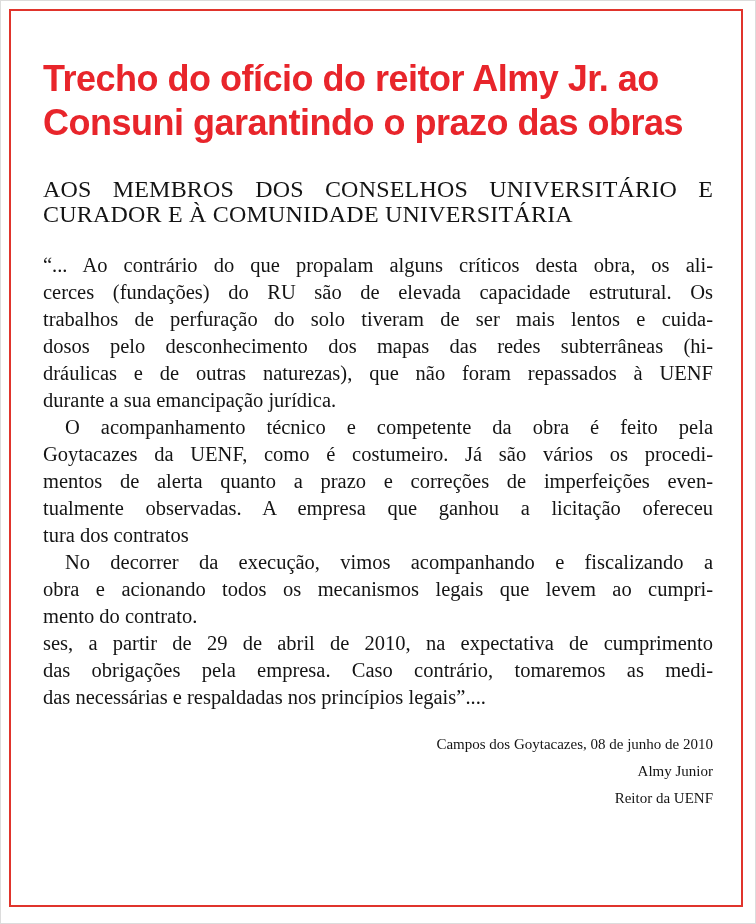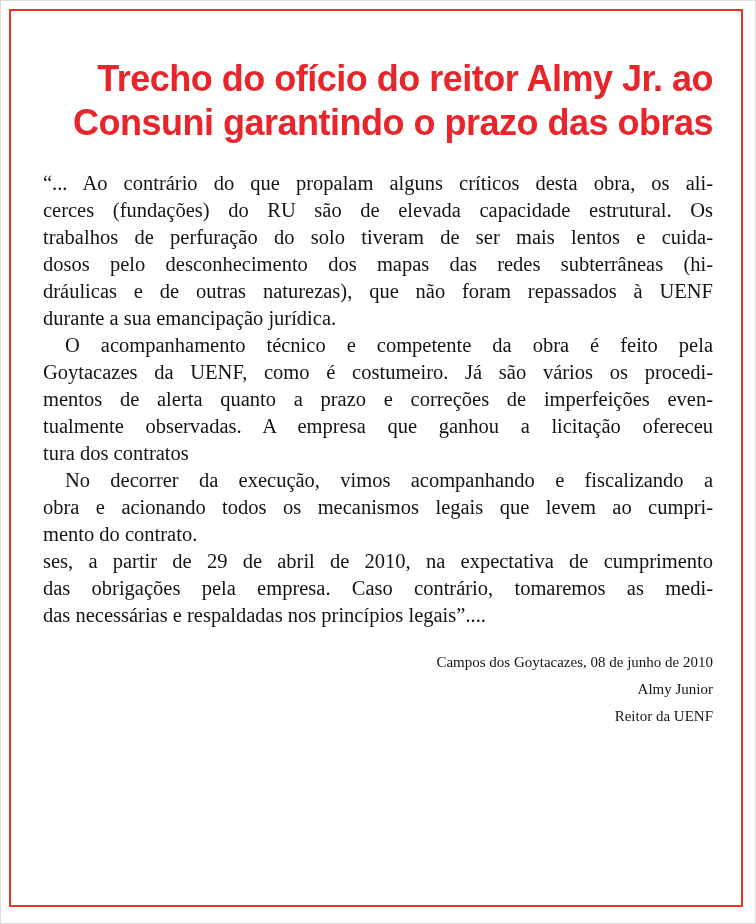--- a/index.html
+++ b/index.html
@@ -28,21 +28,21 @@
     top: 8px;
     right: 12px;
     bottom: 16px;
     border: 2px solid #e0342c;
     box-sizing: border-box;
     padding: 0 28px 0 32px;
     background: #ffffff;
   }
   .title {
     margin: 46px 0 0 0;
-    text-align: right;
+    text-align: left;
     font-family: "Liberation Sans", sans-serif;
     font-weight: bold;
     font-size: 36px;
     line-height: 44px;
     letter-spacing: -0.5px;
     color: #e8252b;
   }
   .title .tline { display: block; }
   .salutation {
     margin-top: 32px;
@@ -80,20 +80,24 @@
 <body>
 
 <div class="page">
   <div class="frame">
 
     <h1 class="title">
       <span class="tline">Trecho do ofício do reitor Almy Jr. ao</span>
       <span class="tline">Consuni garantindo o prazo das obras</span>
     </h1>
 
+    <div class="salutation">
+      <div class="j">AOS MEMBROS DOS CONSELHOS UNIVERSITÁRIO E</div>
+      <div>CURADOR E À COMUNIDADE UNIVERSITÁRIA</div>
+    </div>
 
     <div class="bodytext">
 
       <div class="ln">“... Ao contrário do que propalam alguns críticos desta obra, os ali-</div>
       <div class="ln">cerces (fundações) do RU são de elevada capacidade estrutural. Os</div>
       <div class="ln">trabalhos de perfuração do solo tiveram de ser mais lentos e cuida-</div>
       <div class="ln">dosos pelo desconhecimento dos mapas das redes subterrâneas (hi-</div>
       <div class="ln">dráulicas e de outras naturezas), que não foram repassados à UENF</div>
       <div class="ln end">durante a sua emancipação jurídica.</div>
 

